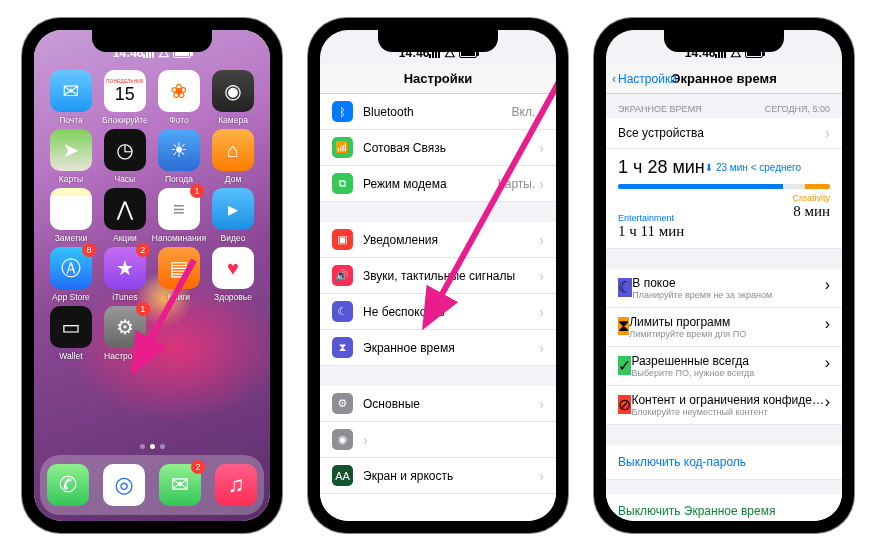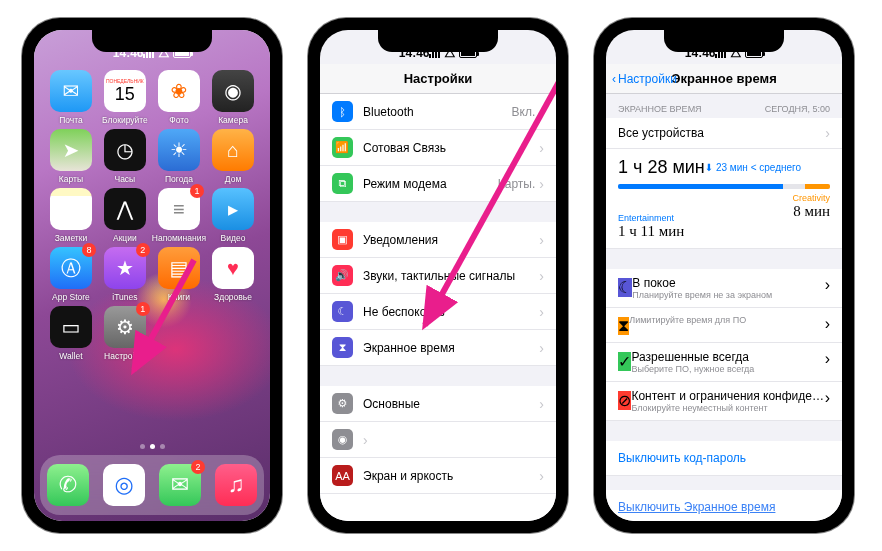--- a/index.html
+++ b/index.html
@@ -78,21 +78,21 @@
 .cats .c1{color:#007aff;margin-top:20px;}
 .cats .c2{color:#ff9500;text-align:right;}
 .cats .cv{color:#000;font-size:15px;font-family:Liberation Serif, serif;}
 .row2{display:flex;padding:7px 12px;border-bottom:1px solid #e5e5ea;background:#fff;align-items:flex-start;}
 .row2 .ricon{margin-top:2px;}
 .row2 .txt{flex:1;}
 .row2 .ttl{font-size:12px;}
 .row2 .sub{font-size:9px;color:#8e8e93;}
 .linkrow{padding:10px 12px;font-size:12px;background:#fff;border-bottom:1px solid #e5e5ea;}
 .linkrow.blue{color:#007aff;}
-.linkrow.red{color:#3b82f6;text-decoration:underline;}
+.linkrow.red{color:#15803d;}
 
 .arrow{position:absolute;z-index:60;pointer-events:none;}
 .arrow svg{overflow:visible;}
 </style>
 </head>
 <body>
 
 <div class="phone">
   <div class="screen home">
     <div class="home-bg"></div>
@@ -273,21 +273,21 @@
         <div class="row">
           <span class="ricon" style="background:#8e8e93;font-size:11px">⚙</span>
           <span class="rlabel">Основные</span>
           <span class="chev">›</span>
         </div>
         <div class="row">
           <span class="ricon" style="background:#8e8e93;font-size:11px">◉</span>
           <span class="chev">›</span>
         </div>
         <div class="row">
-          <span class="ricon" style="background:#b91c1c;font-size:11px">AA</span>
+          <span class="ricon" style="background:#14532d;font-size:11px">AA</span>
           <span class="rlabel">Экран и яркость</span>
           <span class="chev">›</span>
         </div>
       </div>
     <div class="arrow" style="top:50px;left:90px;">
       <svg width="160" height="260">
           <defs>
             <marker id="ah2" markerWidth="8" markerHeight="8" refX="6" refY="3" orient="auto">
               <polygon points="0,0 7,3 0,6" fill="#e91e8c"></polygon>
             </marker>
@@ -353,20 +353,21 @@
             <span class="ricon" style="background:#5856d6">☾</span>
             <div class="txt">
               <div class="ttl">В покое</div>
               <div class="sub">Планируйте время не за экраном</div>
             </div>
             <span class="chev">›</span>
           </div>
           <div class="row2">
             <span class="ricon" style="background:#ff9500">⧗</span>
             <div class="txt">
+              <div class="ttl">Лимиты программ</div>
               <div class="sub">Лимитируйте время для ПО</div>
             </div>
             <span class="chev">›</span>
           </div>
           <div class="row2">
             <span class="ricon" style="background:#34c759">✓</span>
             <div class="txt">
               <div class="ttl">Разрешенные всегда</div>
               <div class="sub">Выберите ПО, нужное всегда</div>
             </div>

